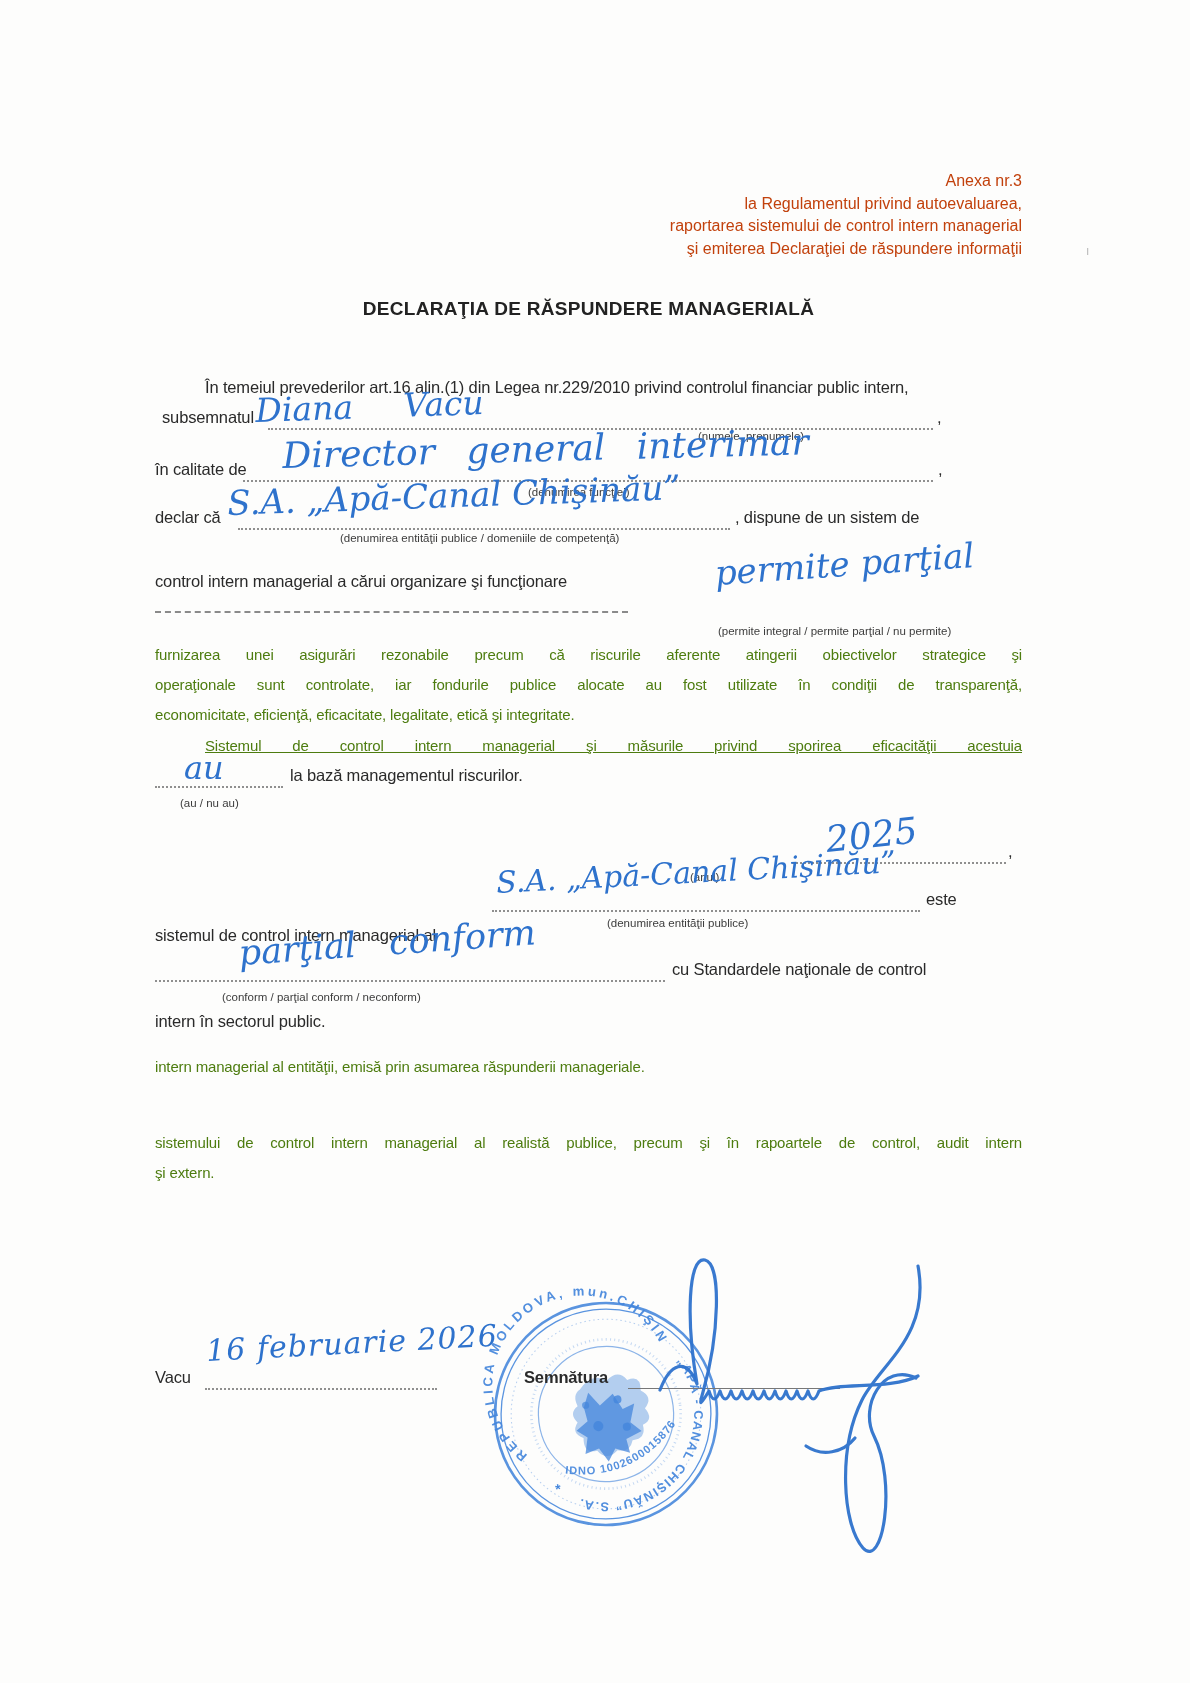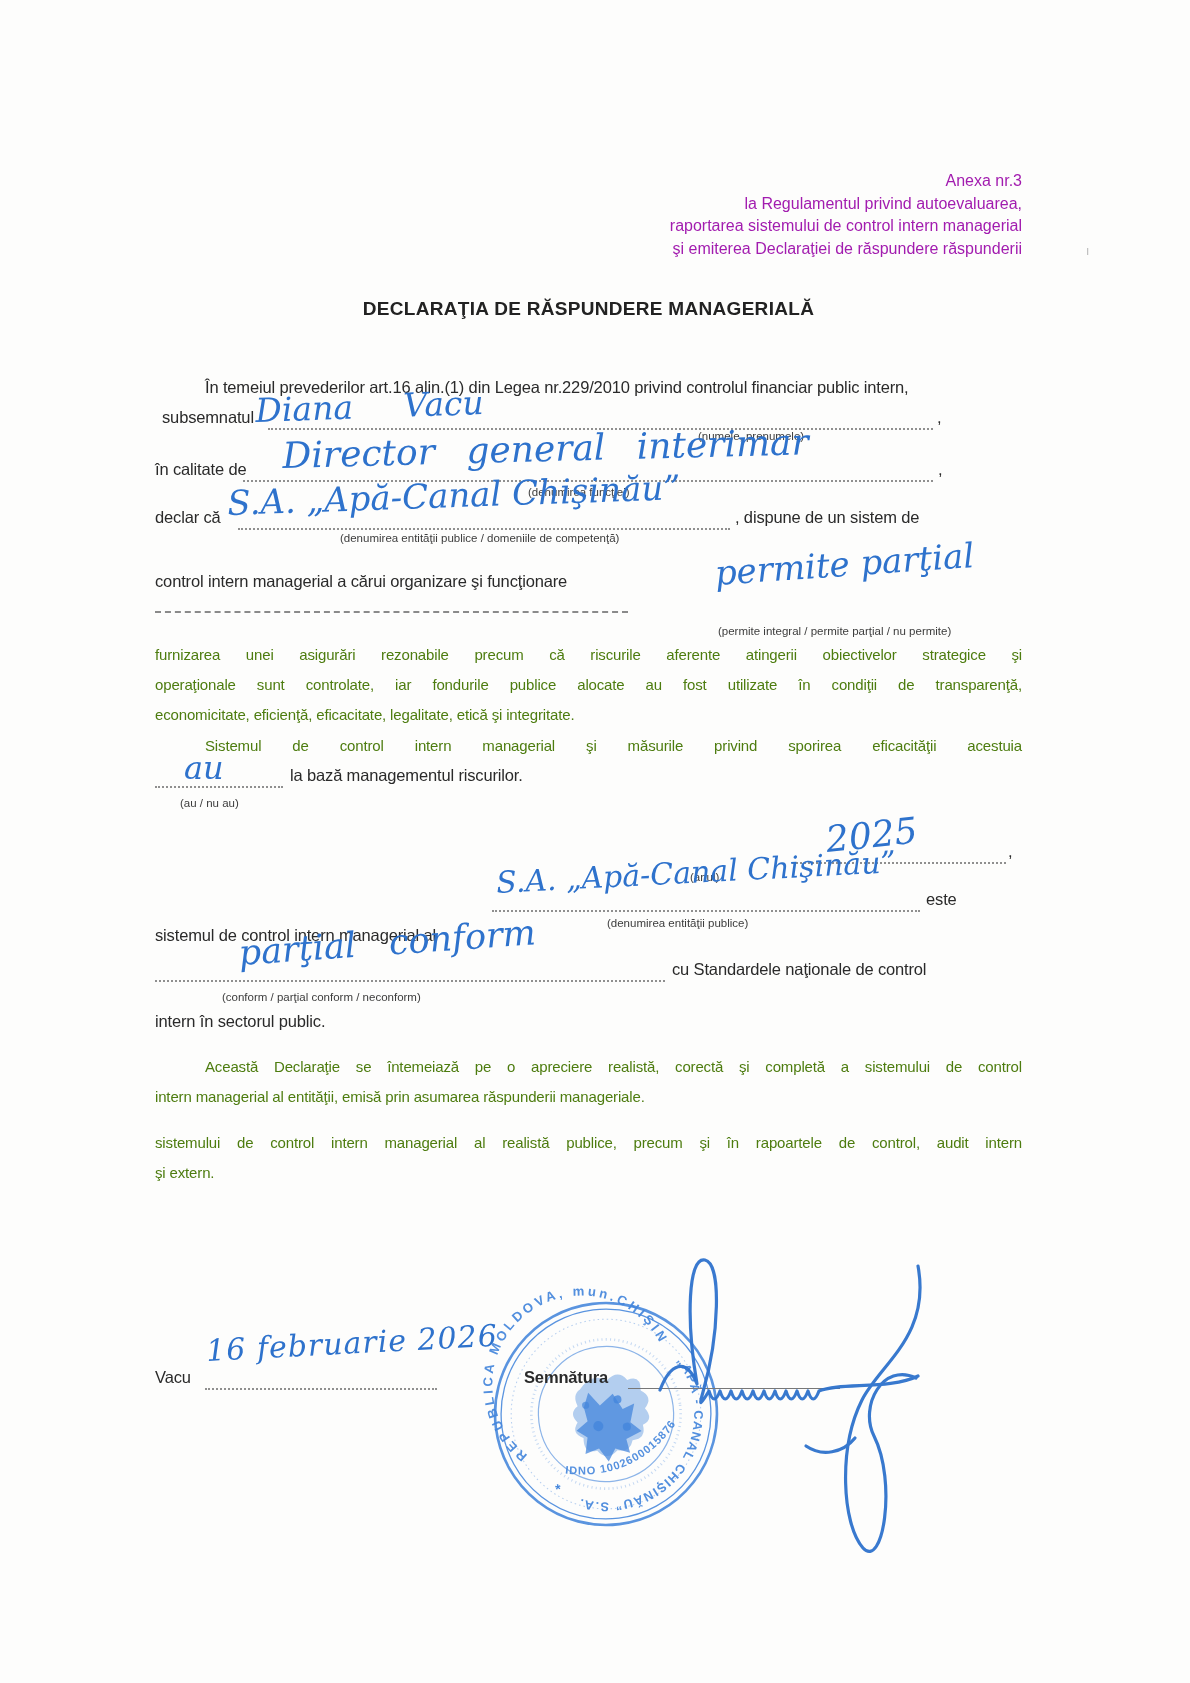--- a/index.html
+++ b/index.html
@@ -6,46 +6,46 @@
   .page{
     position:relative;width:1190px;height:1683px;margin:0 auto;
     background:#fdfdfc;overflow:hidden;
     font-family:"Liberation Sans",sans-serif;color:#2a2a2a;
   }
   .pt{position:absolute;font-size:16.5px;letter-spacing:-0.15px;line-height:22px;white-space:nowrap;color:#2a2a2a;}
   .cap{position:absolute;font-size:11.5px;color:#3c3c3c;letter-spacing:0;white-space:nowrap;}
   .para{position:absolute;left:155px;width:867px;font-size:15px;letter-spacing:-0.15px;color:#4d7c0f;}
   .para div{line-height:30px;}
   .jl{text-align:justify;text-align-last:justify;}
-  .ind{text-indent:50px;}
+  .ind{text-indent:50px;text-decoration:underline;}
   .uline{position:absolute;height:22px;border-bottom:2px dotted #8f8f8f;}
   .uline.solid{border-bottom:1px solid #777;}
   .hw{
     position:absolute;font-family:"DejaVu Serif",serif;font-style:italic;
     color:#2e72cc;white-space:nowrap;transform-origin:left bottom;line-height:1;
   }
-  .annex{position:absolute;top:170px;right:168px;text-align:right;font-size:16px;line-height:22.5px;color:#a21caf;}
+  .annex{position:absolute;top:170px;right:168px;text-align:right;font-size:16px;line-height:22.5px;color:#c2410c;}
   .title{
     position:absolute;top:298px;left:155px;width:867px;text-align:center;
     font-size:19px;font-weight:700;letter-spacing:0.3px;color:#222;
   }
   .dash{position:absolute;border-bottom:2px dashed #8a8a8a;height:0;}
   .artifact{position:absolute;color:#b9b9b9;font-size:12px;}
   svg{position:absolute;overflow:visible;}
 </style>
 </head>
 <body>
 
 <div class="page">
 
   <div class="annex">
     <div>Anexa nr.3</div>
     <div>la Regulamentul privind autoevaluarea,</div>
     <div>raportarea sistemului de control intern managerial</div>
-    <div>şi emiterea Declaraţiei de răspundere răspunderii</div>
+    <div>şi emiterea Declaraţiei de răspundere informaţii</div>
   </div>
 
   <div class="artifact" style="left:1086px;top:244px;">ı</div>
 
   <div class="title">DECLARAŢIA DE RĂSPUNDERE MANAGERIALĂ</div>
 
   <div class="pt" style="left:155px;top:376px;text-indent:50px;">În temeiul prevederilor art.16 alin.(1) din Legea nr.229/2010 privind controlul financiar public intern,</div>
   <div class="pt" style="left:162px;top:406px;">subsemnatul</div>
   <div class="uline" style="left:268px;top:406px;width:665px;"></div>
   <div class="pt" style="left:937px;top:406px;">,</div>
@@ -92,21 +92,20 @@
   <div class="hw" style="left:497px;top:868px;font-size:30px;transform:rotate(-3deg);">S.A. „Apă-Canal Chişinău”</div>
   <div class="cap" style="left:607px;top:917px;">(denumirea entităţii publice)</div>
 
   <div class="uline" style="left:155px;top:958px;width:510px;"></div>
   <div class="hw" style="left:240px;top:936px;font-size:35px;transform:rotate(-4deg);word-spacing:22px;">parţial conform</div>
   <div class="pt" style="left:672px;top:958px;">cu Standardele naţionale de control</div>
   <div class="cap" style="left:222px;top:991px;">(conform / parţial conform / neconform)</div>
   <div class="pt" style="left:155px;top:1010px;">intern în sectorul public.</div>
 
   <div class="para" style="top:1052px;">
-    <div class="jl ind">Această Declaraţie se întemeiază pe o apreciere realistă, corectă şi completă a sistemului de control</div>
     <div>intern managerial al entităţii, emisă prin asumarea răspunderii manageriale.</div>
   </div>
 
   <div class="para" style="top:1128px;">
     <div class="jl">sistemului de control intern managerial al realistă publice, precum şi în rapoartele de control, audit intern</div>
     <div>şi extern.</div>
   </div>
 
   <svg style="left:490px;top:1298px;transform:rotate(-7deg);" width="232" height="232" viewBox="0 0 230 230">
     <g stroke="#4486dc" fill="none" opacity="0.88">

